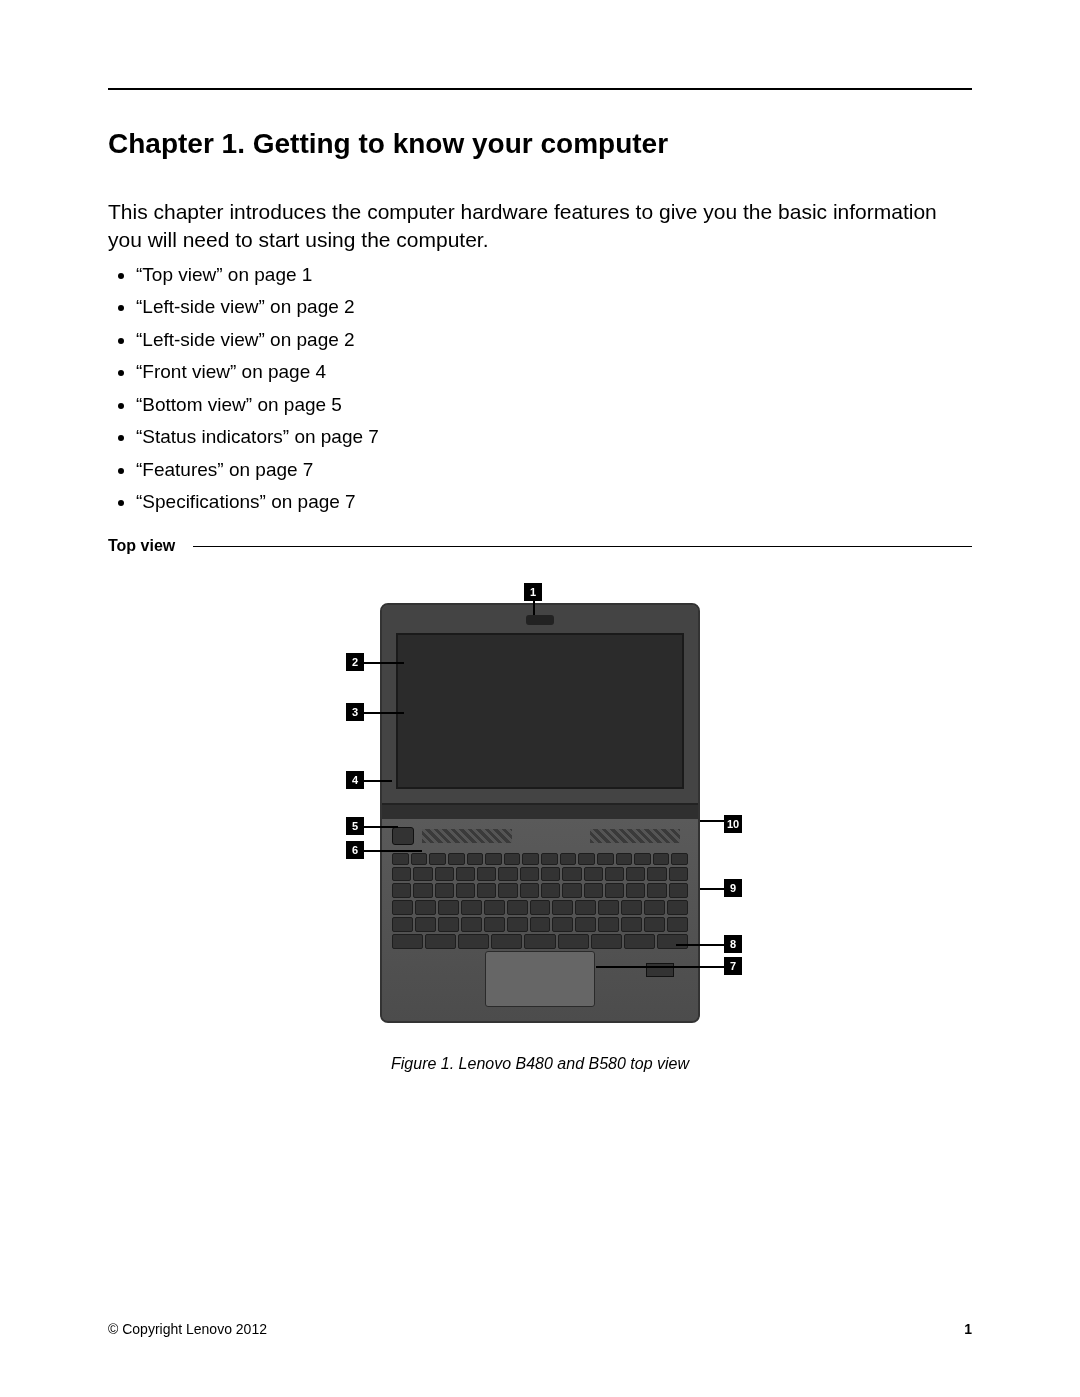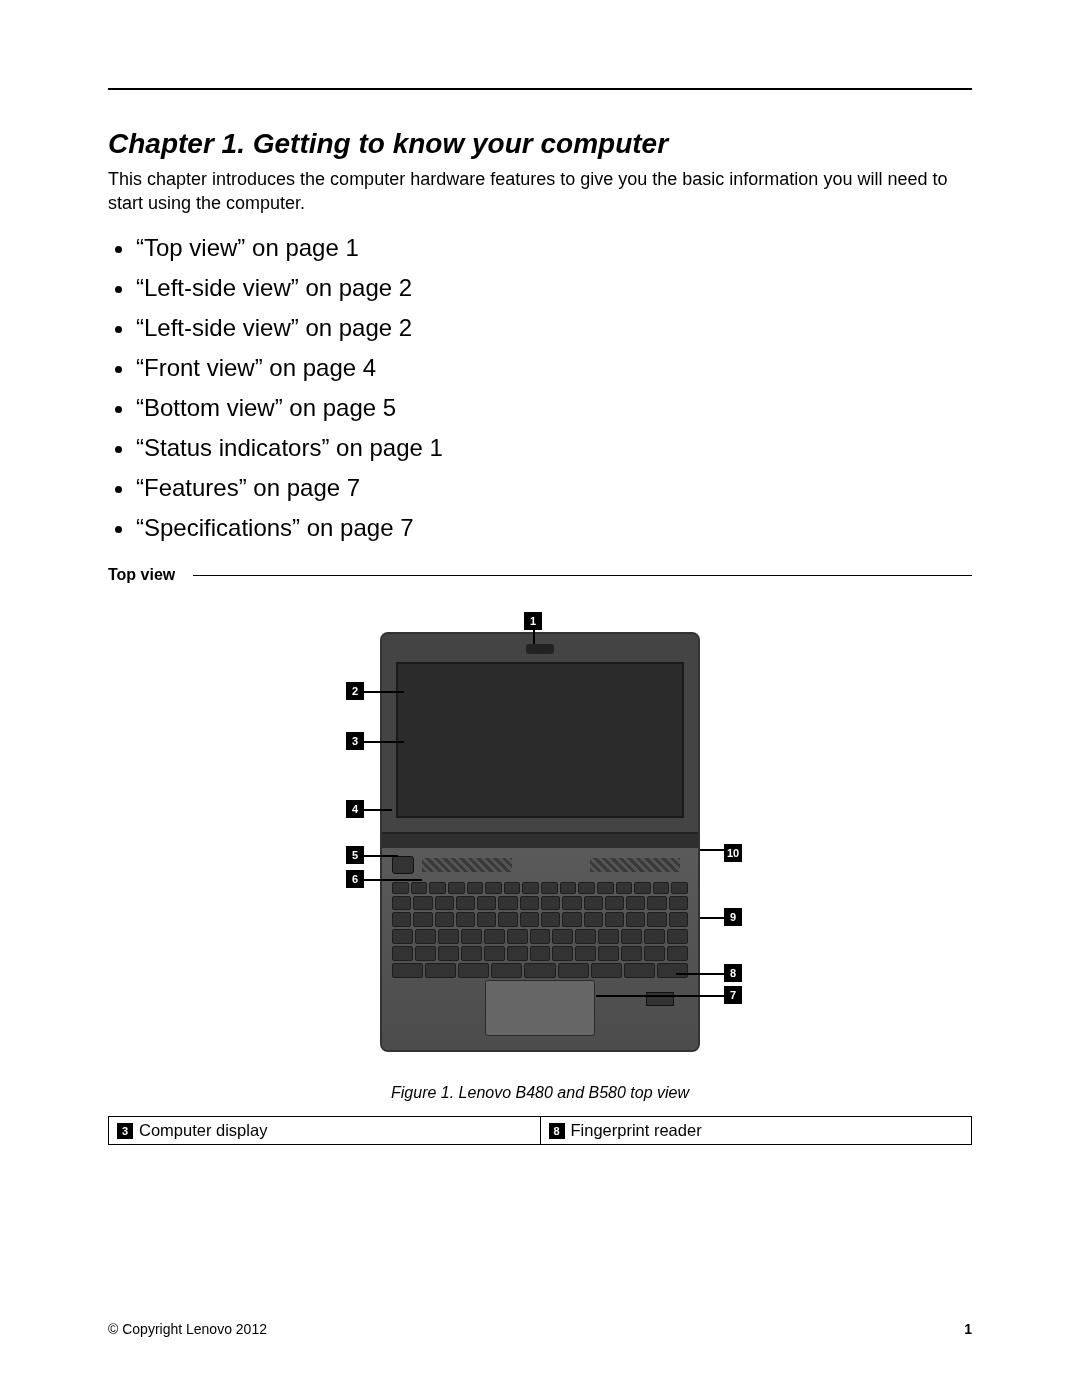--- a/index.html
+++ b/index.html
@@ -13,35 +13,34 @@
     padding: 88px 108px 0 108px;
   }
   .rule {
     border: none;
     border-top: 2px solid #000;
     margin-bottom: 38px;
   }
   h1.chapter {
     font-size: 28px;
     font-weight: bold;
-    margin-bottom: 7px;
-    font-style: italic;
+    margin-bottom: 38px;
   }
   p.intro {
-    font-size: 18px;
+    font-size: 21px;
     line-height: 1.35;
-    margin-bottom: 14px;
+    margin-bottom: 6px;
   }
   ul.toc {
     list-style: disc;
     padding-left: 28px;
     margin-bottom: 20px;
   }
   ul.toc li {
-    font-size: 24px;
+    font-size: 19px;
     line-height: 1.5;
     margin-bottom: 4px;
   }
   .section-head {
     display: flex;
     align-items: baseline;
     gap: 18px;
     margin-top: 6px;
     margin-bottom: 28px;
   }
@@ -217,21 +216,21 @@
 <h1 class="chapter">Chapter 1.  Getting to know your computer</h1>
 
 <p class="intro">This chapter introduces the computer hardware features to give you the basic information you will need to start using the computer.</p>
 
 <ul class="toc">
   <li>“Top view” on page 1</li>
   <li>“Left-side view” on page 2</li>
   <li>“Left-side view” on page 2</li>
   <li>“Front view” on page 4</li>
   <li>“Bottom view” on page 5</li>
-  <li>“Status indicators” on page 1</li>
+  <li>“Status indicators” on page 7</li>
   <li>“Features” on page 7</li>
   <li>“Specifications” on page 7</li>
 </ul>
 
 <div class="section-head">
   <h2>Top view</h2>
   <div class="hline"></div>
 </div>
 
 <div class="figure-wrap">
@@ -378,27 +377,19 @@
 
     <div class="callout" style="left:414px; top:374px;">7</div>
     <div class="leader" style="left:286px; top:383px; width:128px; height:2px;"></div>
   </div>
 </div>
 
 <p class="figure-caption">Figure 1.  Lenovo B480 and B580 top view</p>
 
 <table class="legend">
   <tbody>
-  <tr>
-    <td>
-      <span class="numbox">3</span><span>Computer display</span>
-    </td>
-    <td>
-      <span class="numbox">8</span><span>Fingerprint reader</span>
-    </td>
-  </tr>
 </tbody>
   </table>
 
 <div class="footer">
   <span>© Copyright Lenovo 2012</span>
   <span class="pagenum">1</span>
 </div>
 
 </body></html>

